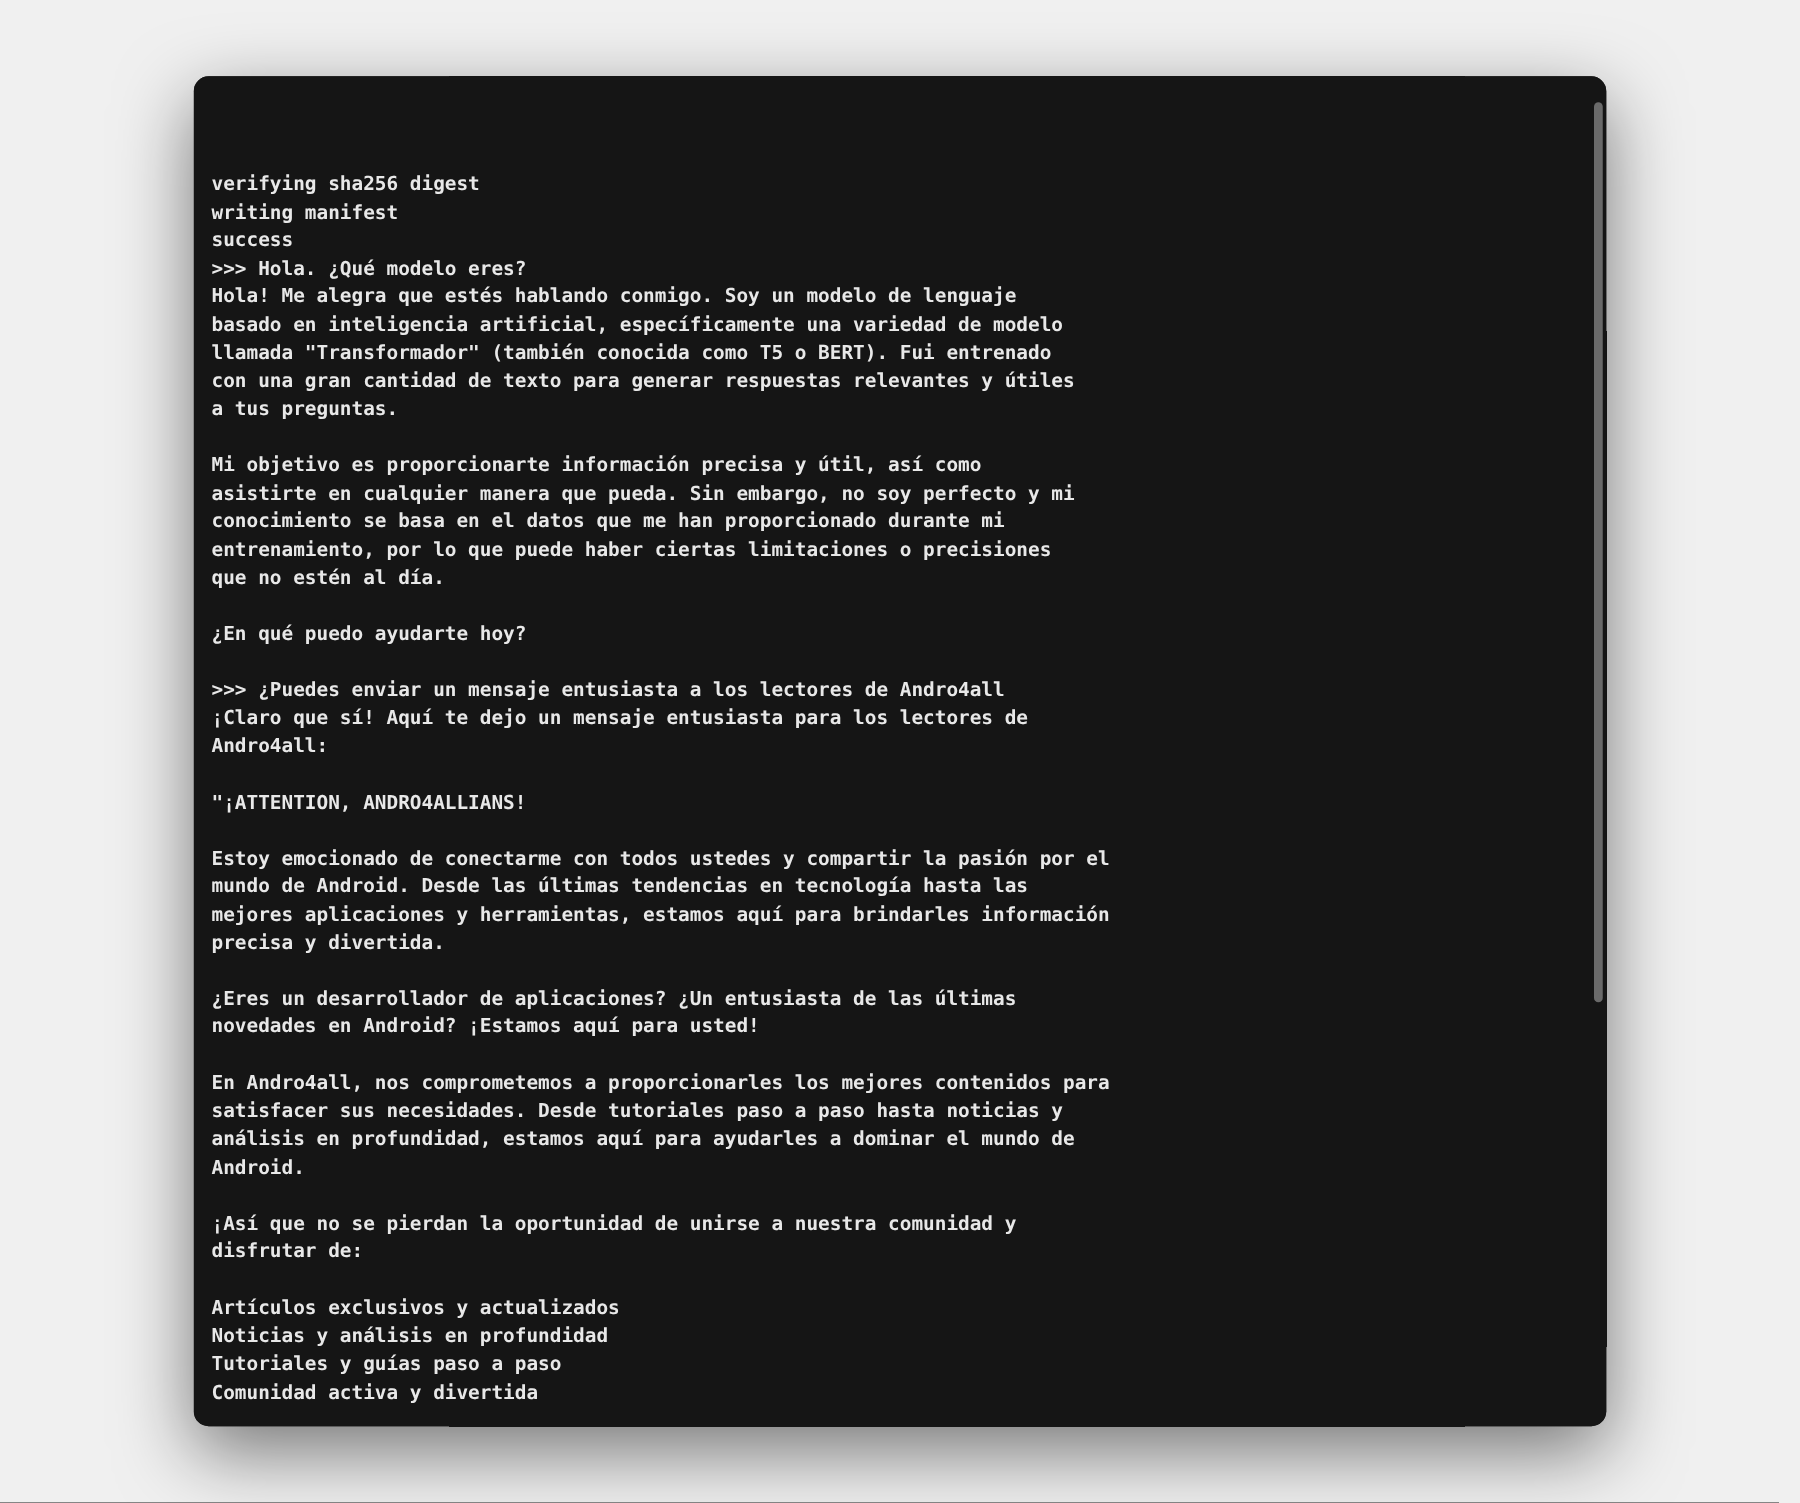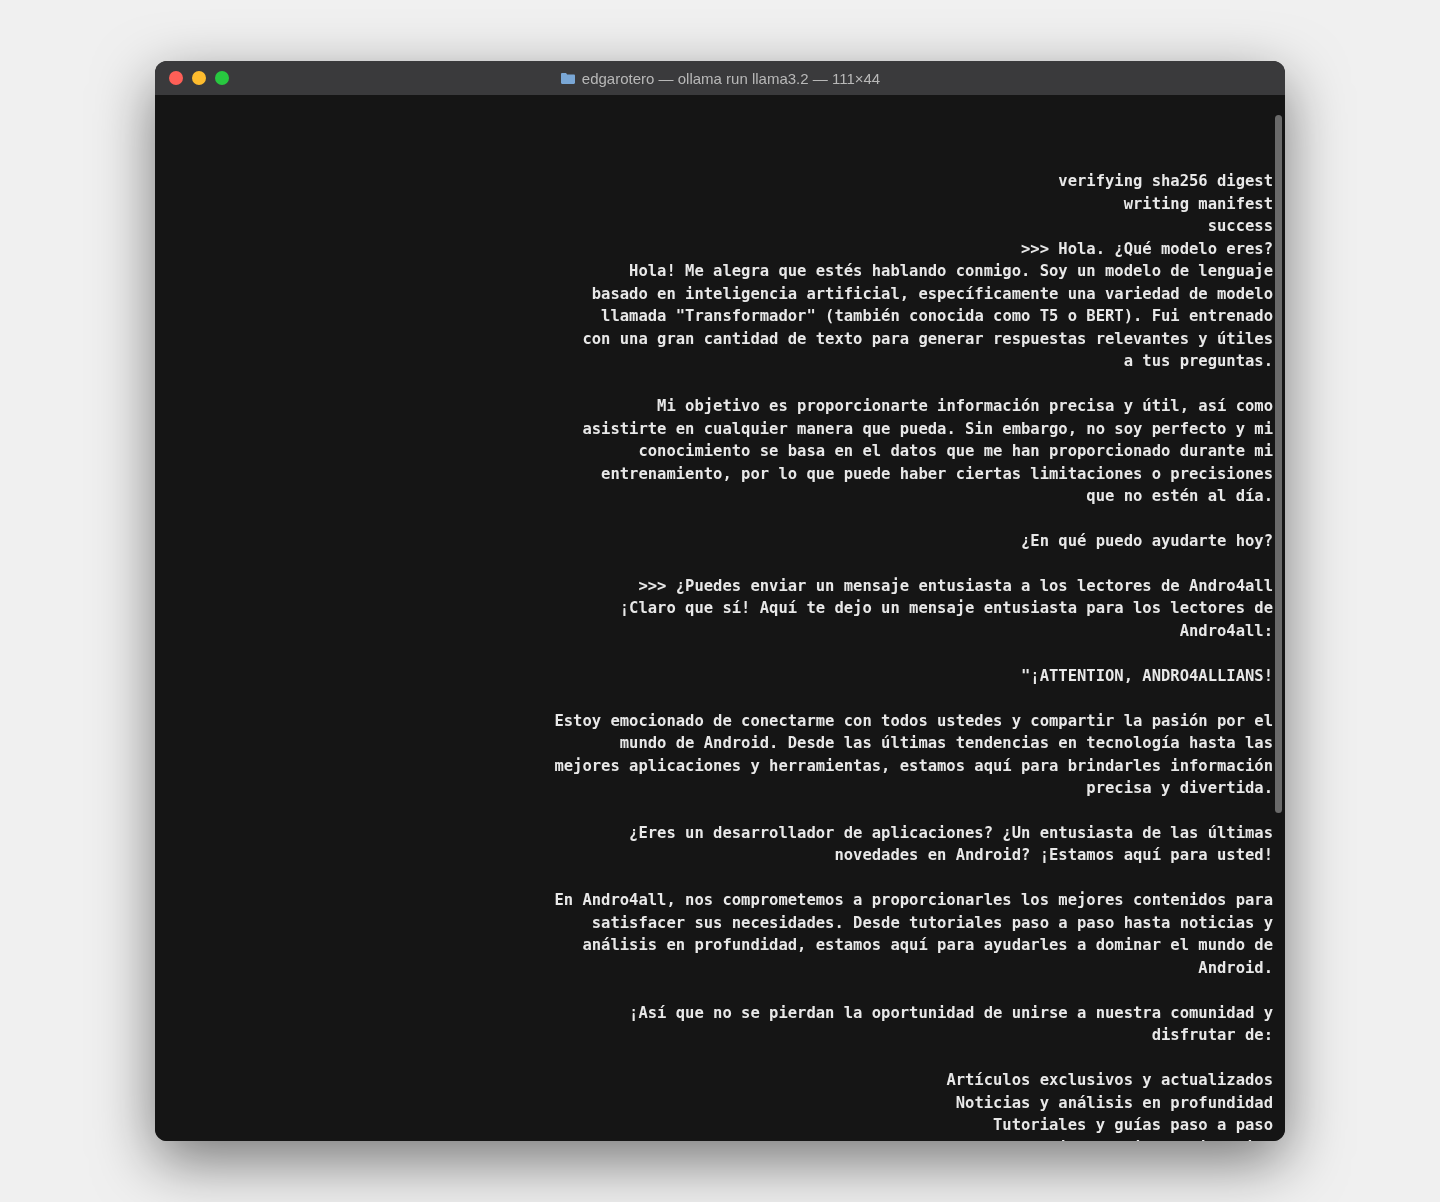--- a/index.html
+++ b/index.html
@@ -68,21 +68,20 @@
       color: #e8e8e8;
       font-family: "Menlo", "Consolas", monospace;
       font-size: 15.5px;
       font-weight: 600;
       line-height: 1.45;
       padding: 8px 12px 8px 14px;
       white-space: pre-wrap;
       word-break: break-word;
       overflow-y: auto;
       position: relative;
-      text-align: right;
     }
     .scrollbar-track {
       position: absolute;
       right: 3px;
       top: 10px;
       bottom: 10px;
       width: 7px;
     }
     .scrollbar-thumb {
       position: absolute;
@@ -90,35 +89,20 @@
       width: 7px;
       background: #6a6a6a;
       border-radius: 4px;
     }
     .line { display: block; }
   </style>
 </head>
 <body>
 
 <div class="window">
-  <div class="titlebar">
-    <div class="traffic-lights">
-      <div class="tl tl-close"></div>
-      <div class="tl tl-min"></div>
-      <div class="tl tl-max"></div>
-    </div>
-    <div class="title-center">
-      <span class="folder-icon">
-        <svg viewBox="0 0 16 13" width="16" height="13">
-          <path d="M1 2.2c0-.7.5-1.2 1.2-1.2h3.4c.4 0 .7.2.9.5l.6.9h6.7c.7 0 1.2.5 1.2 1.2v7.2c0 .7-.5 1.2-1.2 1.2H2.2C1.5 12 1 11.5 1 10.8V2.2z" fill="#7aa7d6"></path>
-        </svg>
-      </span>
-      <span>edgarotero — ollama run llama3.2 — 111×44</span>
-    </div>
-  </div>
 
   <div class="terminal-body" id="terminal-body">
     
     <span class="line">verifying sha256 digest</span><span class="line">writing manifest</span><span class="line">success</span><span class="line">&gt;&gt;&gt; Hola. ¿Qué modelo eres?</span><span class="line">Hola! Me alegra que estés hablando conmigo. Soy un modelo de lenguaje</span><span class="line">basado en inteligencia artificial, específicamente una variedad de modelo</span><span class="line">llamada "Transformador" (también conocida como T5 o BERT). Fui entrenado</span><span class="line">con una gran cantidad de texto para generar respuestas relevantes y útiles</span><span class="line">a tus preguntas.</span><span class="line">&nbsp;</span><span class="line">Mi objetivo es proporcionarte información precisa y útil, así como</span><span class="line">asistirte en cualquier manera que pueda. Sin embargo, no soy perfecto y mi</span><span class="line">conocimiento se basa en el datos que me han proporcionado durante mi</span><span class="line">entrenamiento, por lo que puede haber ciertas limitaciones o precisiones</span><span class="line">que no estén al día.</span><span class="line">&nbsp;</span><span class="line">¿En qué puedo ayudarte hoy?</span><span class="line">&nbsp;</span><span class="line">&gt;&gt;&gt; ¿Puedes enviar un mensaje entusiasta a los lectores de Andro4all</span><span class="line">¡Claro que sí! Aquí te dejo un mensaje entusiasta para los lectores de</span><span class="line">Andro4all:</span><span class="line">&nbsp;</span><span class="line">"¡ATTENTION, ANDRO4ALLIANS!</span><span class="line">&nbsp;</span><span class="line">Estoy emocionado de conectarme con todos ustedes y compartir la pasión por el</span><span class="line">mundo de Android. Desde las últimas tendencias en tecnología hasta las</span><span class="line">mejores aplicaciones y herramientas, estamos aquí para brindarles información</span><span class="line">precisa y divertida.</span><span class="line">&nbsp;</span><span class="line">¿Eres un desarrollador de aplicaciones? ¿Un entusiasta de las últimas</span><span class="line">novedades en Android? ¡Estamos aquí para usted!</span><span class="line">&nbsp;</span><span class="line">En Andro4all, nos comprometemos a proporcionarles los mejores contenidos para</span><span class="line">satisfacer sus necesidades. Desde tutoriales paso a paso hasta noticias y</span><span class="line">análisis en profundidad, estamos aquí para ayudarles a dominar el mundo de</span><span class="line">Android.</span><span class="line">&nbsp;</span><span class="line">¡Así que no se pierdan la oportunidad de unirse a nuestra comunidad y</span><span class="line">disfrutar de:</span><span class="line">&nbsp;</span><span class="line">Artículos exclusivos y actualizados</span><span class="line">Noticias y análisis en profundidad</span><span class="line">Tutoriales y guías paso a paso</span><span class="line">Comunidad activa y divertida</span><div class="scrollbar-track">
       <div class="scrollbar-thumb" id="scroll-thumb" style="top: 1%; height: 68%;"></div>
     </div>
   </div>
 </div>
 
 </body></html>

